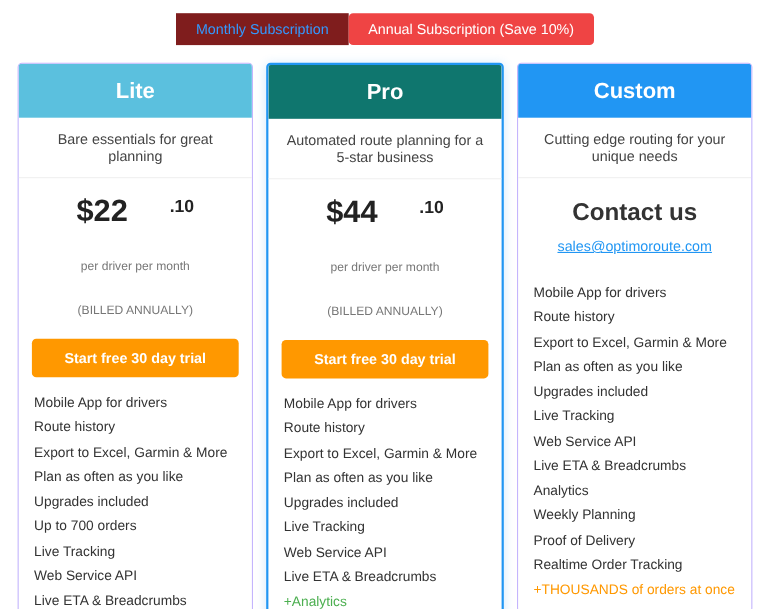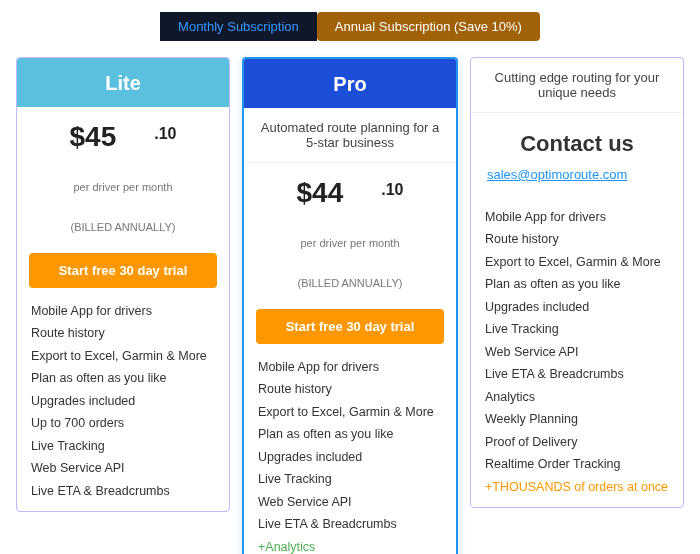--- a/index.html
+++ b/index.html
@@ -21,27 +21,27 @@
 
     .toggle-btn {
       padding: 7px 18px;
       font-size: 13px;
       cursor: pointer;
       border: none;
       outline: none;
     }
 
     .toggle-btn.inactive {
-      background: #0f172a;
+      background: #7f1d1d;
       color: #3399ff;
       border: none;
     }
 
     .toggle-btn.active {
-      background: #a16207;
+      background: #ef4444;
       color: #fff;
       border-radius: 4px;
       text-align: center;
     }
 
     .plans-container {
       display: flex;
       justify-content: center;
       gap: 0;
       padding: 0 10px;
@@ -64,21 +64,21 @@
 
     .plan-header {
       padding: 14px 12px 12px 12px;
       text-align: center;
       color: #fff;
       font-size: 20px;
       font-weight: bold;
     }
 
     .plan-header.lite { background: #5bc0de; }
-    .plan-header.pro { background: #1d4ed8; }
+    .plan-header.pro { background: #0f766e; }
     .plan-header.custom { background: #2196f3; }
 
     .plan-desc {
       padding: 12px 16px;
       text-align: center;
       font-size: 13px;
       color: #444;
       min-height: 52px;
       border-bottom: 1px solid #f0f0f0;
     }
@@ -137,20 +137,21 @@
       text-align: center;
       font-size: 22px;
       font-weight: bold;
       color: #333;
       padding: 10px 0 6px 0;
       text-decoration: none;
     }
 
     .sales-link {
       display: block;
+      text-align: center;
       color: #2196f3;
       font-size: 13px;
       text-decoration: underline;
       padding: 4px 0 10px 0;
     }
 
     .features-list {
       padding: 4px 14px 8px 14px;
       list-style: none;
     }
@@ -180,22 +181,23 @@
 <body>
 
 <div class="top-toggle">
   <button class="toggle-btn inactive">Monthly Subscription</button>
   <button class="toggle-btn active">Annual Subscription (Save 10%)</button>
 </div>
 
 <div class="plans-container">
 <div class="plan-card">
       <div class="plan-header lite">Lite</div>
+      <div class="plan-desc">Bare essentials for great planning</div>
       <div class="plan-price-section"><div class="price-main">
-          <span class="price-dollar">$45</span>
+          <span class="price-dollar">$22</span>
           <span class="price-cents">.10</span>
         </div><div class="price-sub">per driver per month</div><div class="price-sub">(BILLED ANNUALLY)</div></div>
       <button class="trial-btn">Start free 30 day trial</button>
       <ul class="features-list">
         <li>Mobile App for drivers</li>
         <li>Route history</li>
         <li>Export to Excel, Garmin &amp; More</li>
         <li>Plan as often as you like</li>
         <li>Upgrades included</li>
         <li>Up to 700 orders</li>
@@ -219,20 +221,21 @@
         <li>Plan as often as you like</li>
         <li>Upgrades included</li>
         <li>Live Tracking</li>
         <li>Web Service API</li>
         <li>Live ETA &amp; Breadcrumbs</li>
         <li class="extra">+Analytics</li>
         <li class="extra">+Weekly Planning*</li>
       </ul>
     </div>
     <div class="plan-card">
+      <div class="plan-header custom">Custom</div>
       <div class="plan-desc">Cutting edge routing for your unique needs</div>
       <div class="custom-price-area">
         <a class="contact-us-link">Contact us</a>
         <a class="sales-link" href="mailto:sales@optimoroute.com">sales@optimoroute.com</a>
       </div>
       <ul class="features-list">
         <li>Mobile App for drivers</li>
         <li>Route history</li>
         <li>Export to Excel, Garmin &amp; More</li>
         <li>Plan as often as you like</li>

